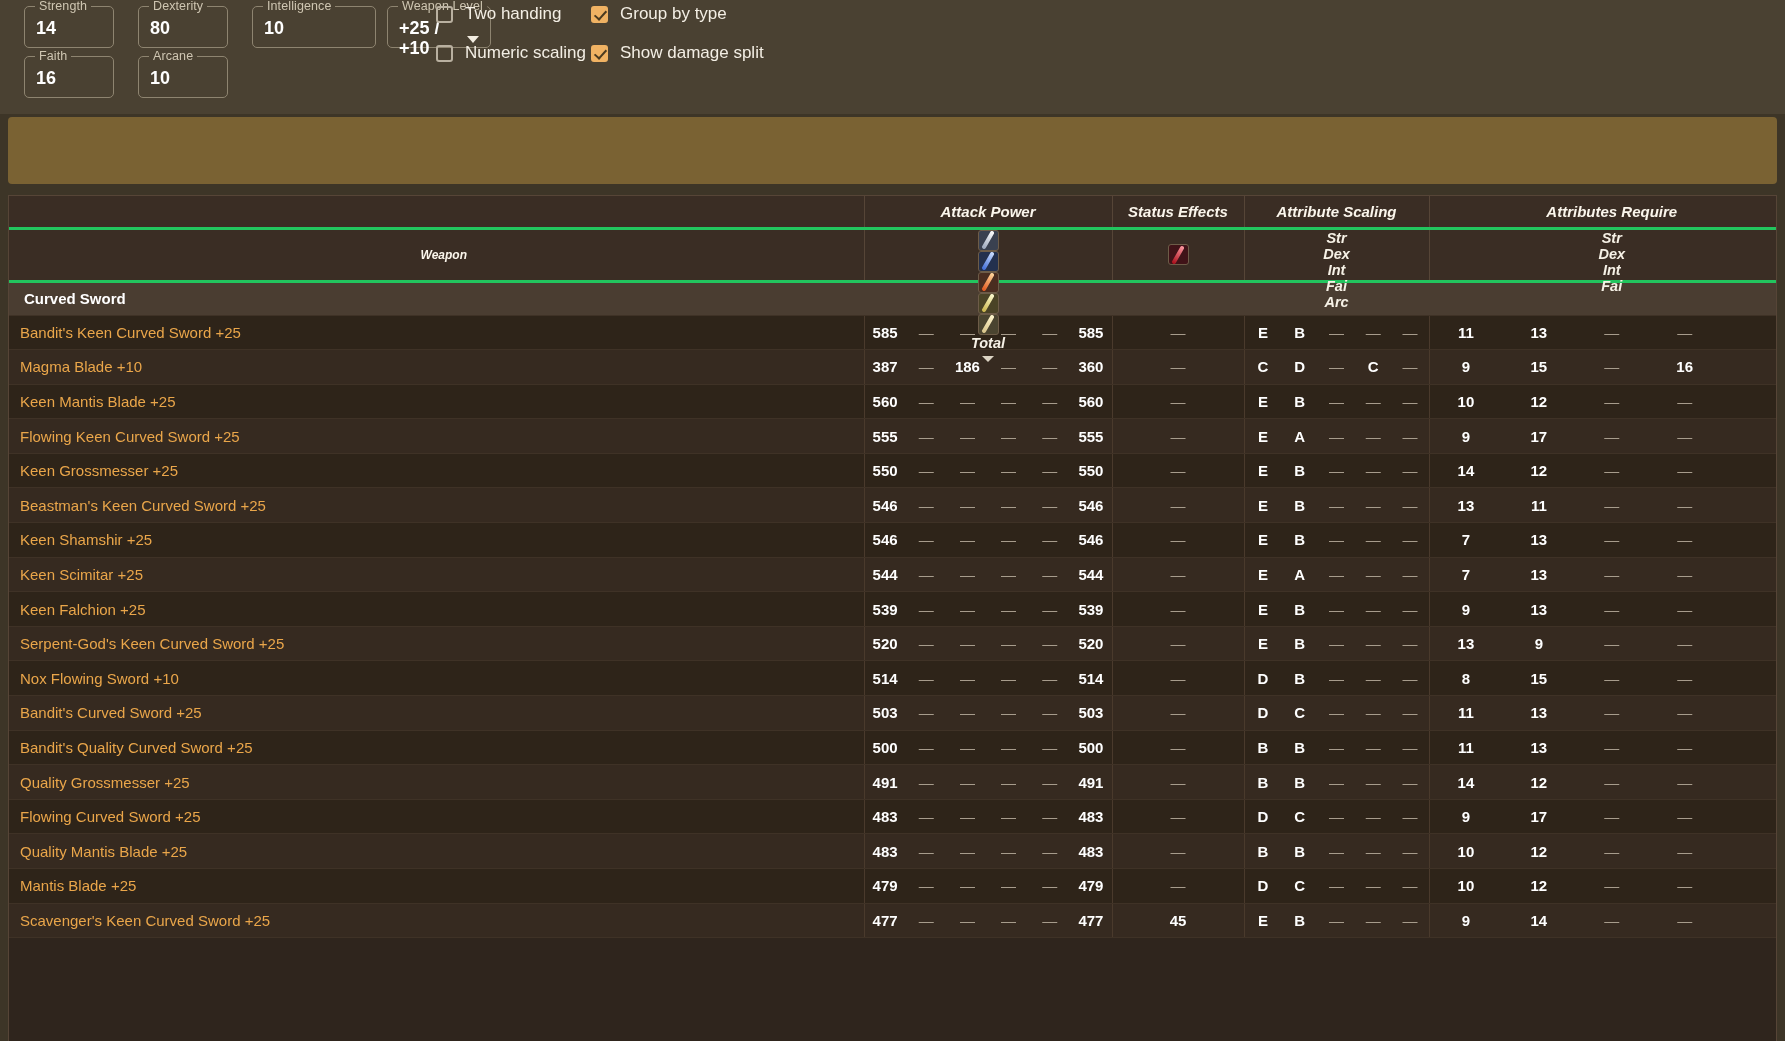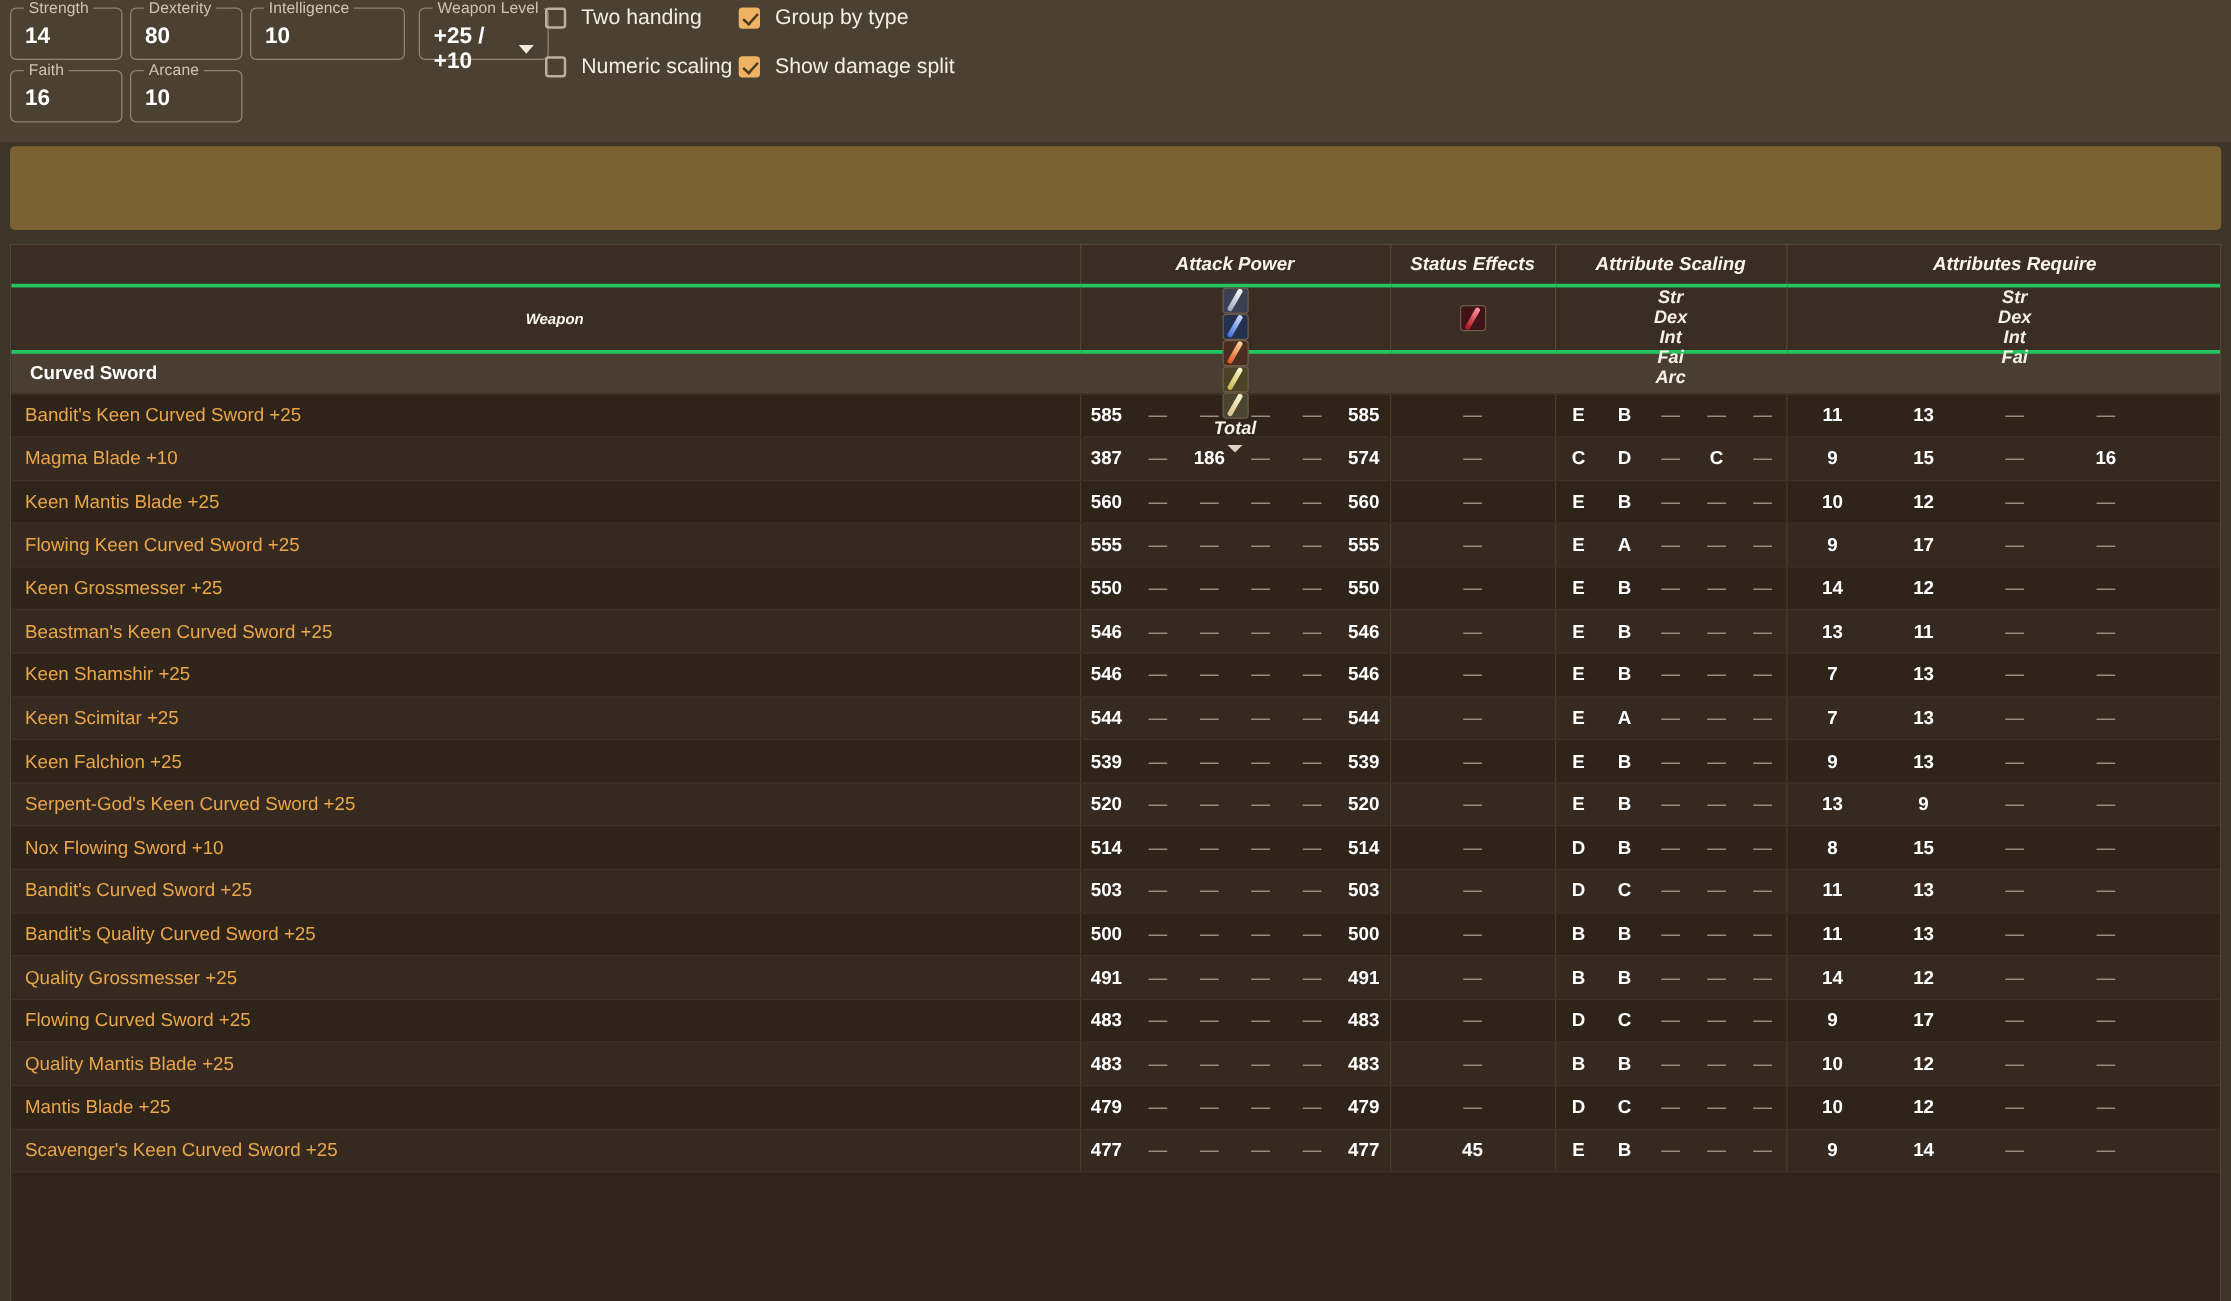--- a/index.html
+++ b/index.html
@@ -13,21 +13,21 @@
 
   
   .top-bar {
     background: #4a4132;
     padding: 6px 8px 8px 8px;
     height: 114px;
     position: relative;
   }
   .fields-row { display: flex; align-items: flex-start; gap: 11px; }
   .fields-col { display: flex; flex-direction: column; gap: 8px; }
-  .field-line { display: flex; gap: 6px; }
+  .field-line { display: flex; gap: 24px; margin-left: 16px; }
 
   .field {
     position: relative;
     border: 1px solid #8e8470;
     border-radius: 5px;
     width: 90px;
     height: 42px;
     padding: 11px 11px 0 11px;
     background: transparent;
   }
@@ -420,21 +420,21 @@
         </tr>
         <tr class="r-odd">
           <td class="weapon-cell">Magma Blade +10</td>
           <td>
             <div class="cellrow">
               <span>387</span>
               <span class="dash">—</span>
               <span>186</span>
               <span class="dash">—</span>
               <span class="dash">—</span>
-              <span>574</span>
+              <span>360</span>
             </div>
           </td>
           <td>
             <div class="cellrow">
               <span class="dash">—</span>
             </div>
           </td>
           <td>
             <div class="cellrow">
               <span>C</span>

